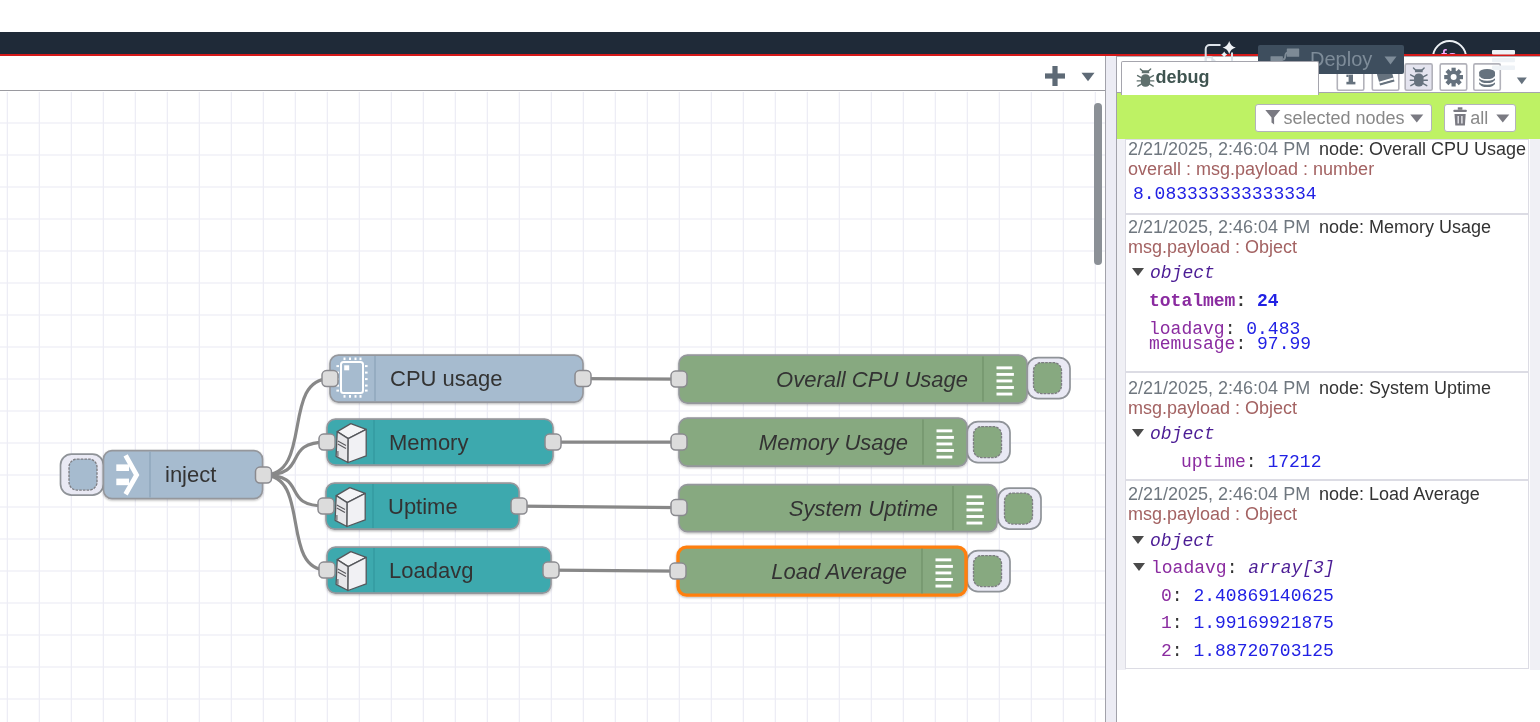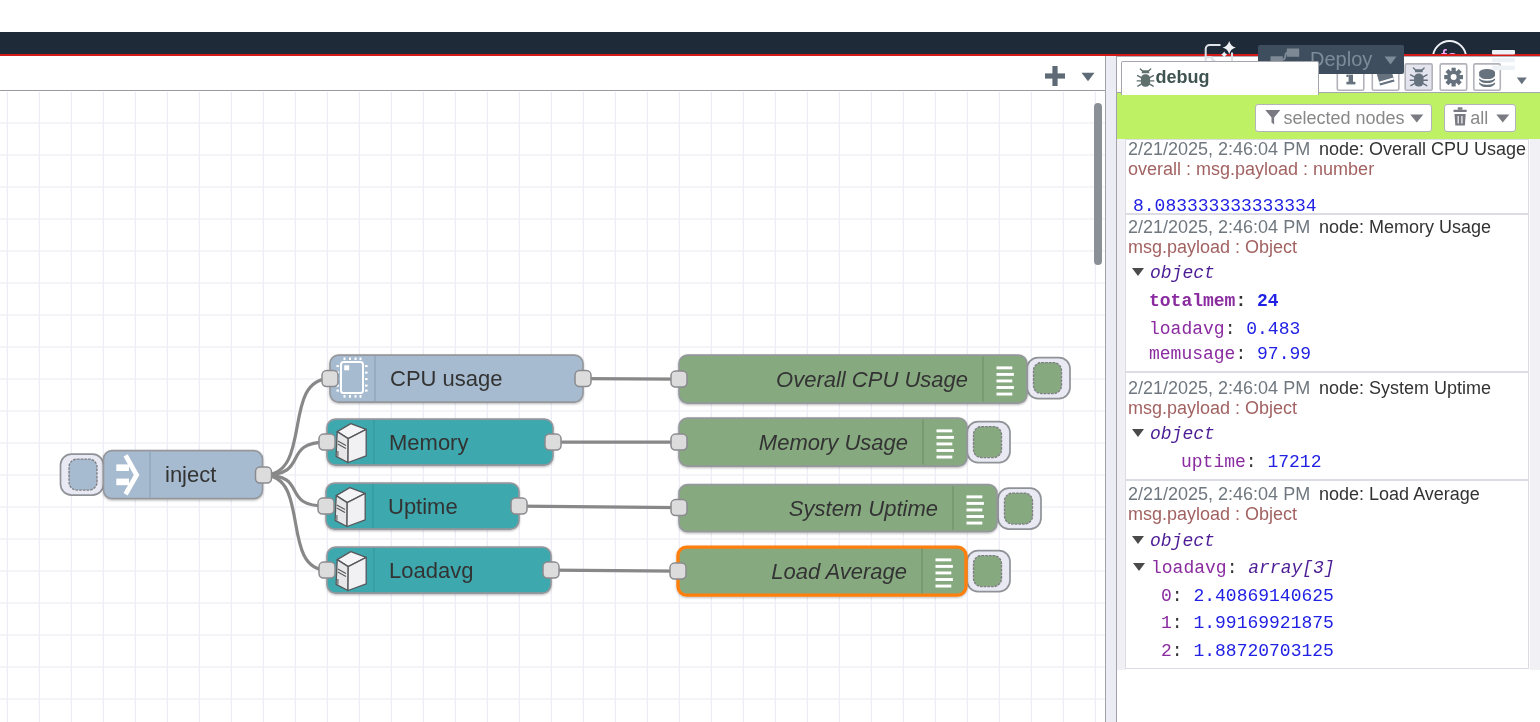--- a/index.html
+++ b/index.html
@@ -316,27 +316,27 @@
     <div id="msgstrip"></div>
     <div id="msgstrip2"></div>
   </div>
 <div style="position:absolute;left:0;top:56px;width:1540px;height:718px;pointer-events:none">
     <div class="msg" style="top:82.5px;height:75.0px;"></div>
     <div class="msg" style="top:157.5px;height:158.5px;"></div>
     <div class="msg" style="top:316px;height:108px;"></div>
     <div class="msg" style="top:424px;height:188.5px;"></div>
     <div class="ln " style="left:1128px;top:84.0px;height:19px;line-height:19px;"><span class="ts">2/21/2025, 2:46:04 PM</span>&nbsp; <span class="nn">node: Overall CPU Usage</span></div>
     <div class="ln " style="left:1128px;top:103.5px;height:19px;line-height:19px;"><span class="path">overall : msg.payload : number</span></div>
-    <div class="ln " style="left:1133px;top:128.0px;height:20px;line-height:20px;margin-top:12px;"><span class="mono blue">8.083333333333334</span></div>
+    <div class="ln " style="left:1133px;top:128.0px;height:20px;line-height:20px;"><span class="mono blue">8.083333333333334</span></div>
     <div class="ln " style="left:1128px;top:161.5px;height:19px;line-height:19px;"><span class="ts">2/21/2025, 2:46:04 PM</span>&nbsp; <span class="nn">node: Memory Usage</span></div>
     <div class="ln " style="left:1128px;top:181.5px;height:19px;line-height:19px;"><span class="path">msg.payload : Object</span></div>
     <div class="ln " style="left:1132px;top:207.0px;height:19px;line-height:19px;"><span class="tri"></span><span class="obj">object</span></div>
     <div class="ln " style="left:1149px;top:234.5px;height:20px;line-height:20px;font-weight:bold;"><span class="mono"><span class="purp">totalmem</span>: <span class="blue">24</span></span></div>
     <div class="ln " style="left:1149px;top:262.5px;height:20px;line-height:20px;"><span class="mono"><span class="purp">loadavg</span>: <span class="blue">0.483</span></span></div>
-    <div class="ln " style="left:1149px;top:288px;height:20px;line-height:20px;"><span class="mono"><span class="purp">memusage</span>: <span class="blue">97.99</span></span></div>
+    <div class="ln " style="left:1149px;top:278px;height:20px;line-height:20px;"><span class="mono"><span class="purp">memusage</span>: <span class="blue">97.99</span></span></div>
     <div class="ln " style="left:1128px;top:323.0px;height:19px;line-height:19px;"><span class="ts">2/21/2025, 2:46:04 PM</span>&nbsp; <span class="nn">node: System Uptime</span></div>
     <div class="ln " style="left:1128px;top:343.0px;height:19px;line-height:19px;"><span class="path">msg.payload : Object</span></div>
     <div class="ln " style="left:1132px;top:368.0px;height:19px;line-height:19px;"><span class="tri"></span><span class="obj">object</span></div>
     <div class="ln " style="left:1149px;top:395.5px;height:20px;line-height:20px;margin-left:32px;"><span class="mono"><span class="purp">uptime</span>: <span class="blue">17212</span></span></div>
     <div class="ln " style="left:1128px;top:429.0px;height:19px;line-height:19px;"><span class="ts">2/21/2025, 2:46:04 PM</span>&nbsp; <span class="nn">node: Load Average</span></div>
     <div class="ln " style="left:1128px;top:449.0px;height:19px;line-height:19px;"><span class="path">msg.payload : Object</span></div>
     <div class="ln " style="left:1132px;top:474.5px;height:19px;line-height:19px;"><span class="tri"></span><span class="obj">object</span></div>
     <div class="ln " style="left:1133px;top:501.5px;height:20px;line-height:20px;"><span class="tri"></span><span class="mono"><span class="purp">loadavg</span>: <span class="obj">array[3]</span></span></div>
     <div class="ln " style="left:1161px;top:529.5px;height:20px;line-height:20px;"><span class="mono"><span class="purp">0</span>: <span class="blue">2.40869140625</span></span></div>
     <div class="ln " style="left:1161px;top:557.0px;height:20px;line-height:20px;"><span class="mono"><span class="purp">1</span>: <span class="blue">1.99169921875</span></span></div>

